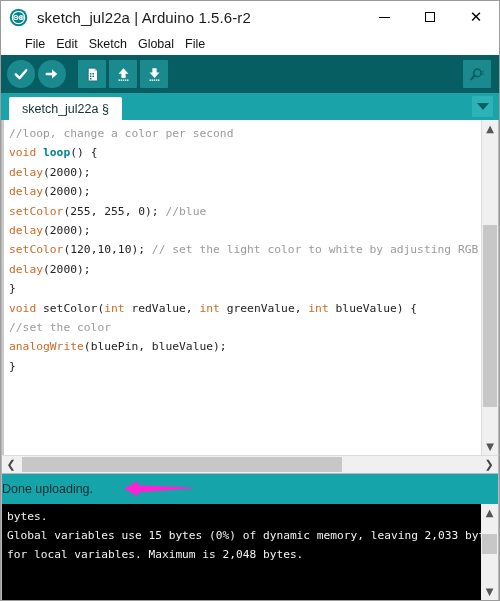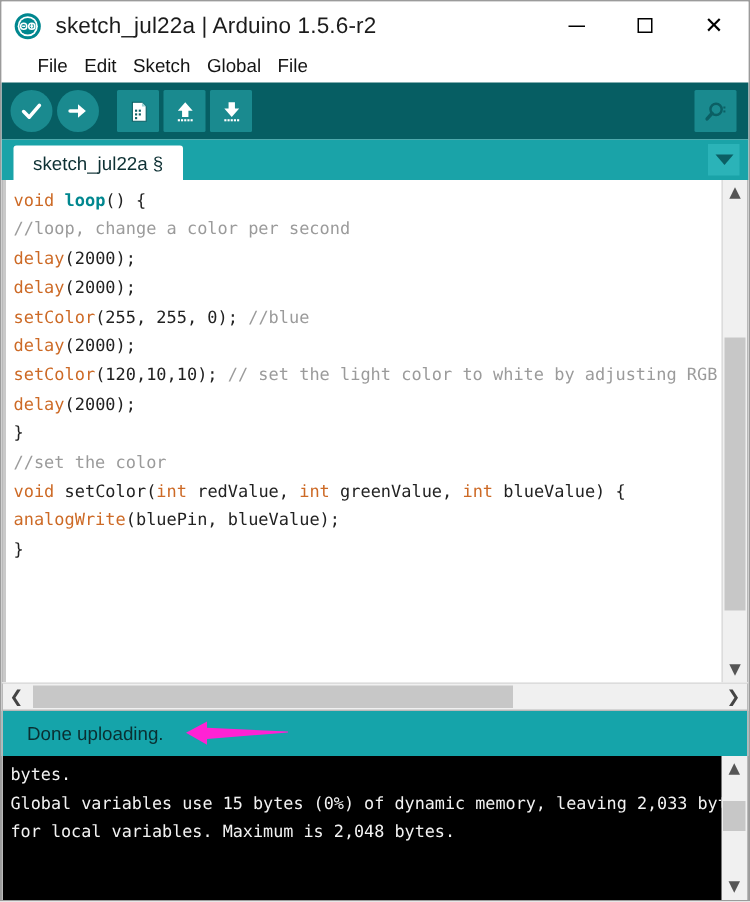--- a/index.html
+++ b/index.html
@@ -255,21 +255,21 @@
     width: 320px;
     background: #c7c7c7;
   }
 
   
   .status-bar {
     height: 30px;
     background: #15a4aa;
     display: flex;
     align-items: center;
-    padding-left: 16px;
+    padding-left: 0;
     box-sizing: border-box;
     position: relative;
     border-left: 1px solid #b9b9b9;
     border-right: 1px solid #b9b9b9;
   }
   .status-text {
     font-size: 12.5px;
     color: #0a2f31;
     white-space: nowrap;
   }
@@ -443,31 +443,31 @@
   <div class="tabstrip">
     <div class="tab">sketch_jul22a §</div>
     <div class="tab-dropdown">
       <span class="tri-down"></span>
     </div>
   </div>
 
   <div class="editor-wrap">
     <div class="code-area" id="code-area">
       <div class="gutter-line"></div>
-    <div class="code-line"><span class="tok-keyword">void </span><span class="tok-bold-kw">loop</span><span class="tok-plain">() {</span></div>
-        <div class="code-line"><span class="tok-comment">//loop, change a color per second</span></div>
+    <div class="code-line"><span class="tok-comment">//loop, change a color per second</span></div>
+        <div class="code-line"><span class="tok-keyword">void </span><span class="tok-bold-kw">loop</span><span class="tok-plain">() {</span></div>
         <div class="code-line"><span class="tok-func">delay</span><span class="tok-plain">(2000);</span></div>
         <div class="code-line"><span class="tok-func">delay</span><span class="tok-plain">(2000);</span></div>
         <div class="code-line"><span class="tok-func">setColor</span><span class="tok-plain">(255, 255, 0); </span><span class="tok-comment">//blue</span></div>
         <div class="code-line"><span class="tok-func">delay</span><span class="tok-plain">(2000);</span></div>
         <div class="code-line"><span class="tok-func">setColor</span><span class="tok-plain">(120,10,10); </span><span class="tok-comment">// set the light color to white by adjusting RGB value,</span></div>
         <div class="code-line"><span class="tok-func">delay</span><span class="tok-plain">(2000);</span></div>
         <div class="code-line"><span class="tok-plain">}</span></div>
+        <div class="code-line"><span class="tok-keyword">void </span><span class="tok-plain">setColor(</span><span class="tok-keyword">int </span><span class="tok-plain">redValue, </span><span class="tok-keyword">int </span><span class="tok-plain">greenValue, </span><span class="tok-keyword">int </span><span class="tok-plain">blueValue) {</span></div>
         <div class="code-line"><span class="tok-comment">//set the color</span></div>
-        <div class="code-line"><span class="tok-keyword">void </span><span class="tok-plain">setColor(</span><span class="tok-keyword">int </span><span class="tok-plain">redValue, </span><span class="tok-keyword">int </span><span class="tok-plain">greenValue, </span><span class="tok-keyword">int </span><span class="tok-plain">blueValue) {</span></div>
         <div class="code-line"><span class="tok-func">analogWrite</span><span class="tok-plain">(bluePin, blueValue);</span></div>
         <div class="code-line"><span class="tok-plain">}</span></div>
       </div>
     <div class="vscroll">
       <div class="vs-arrow">▲</div>
       <div class="vs-thumb"></div>
       <div class="vs-arrow bottom">▼</div>
     </div>
   </div>
 

